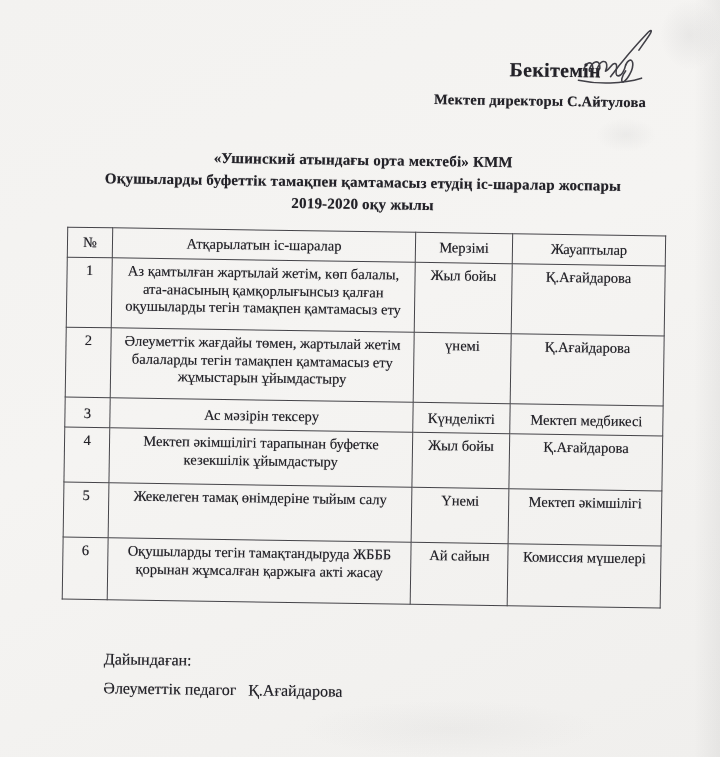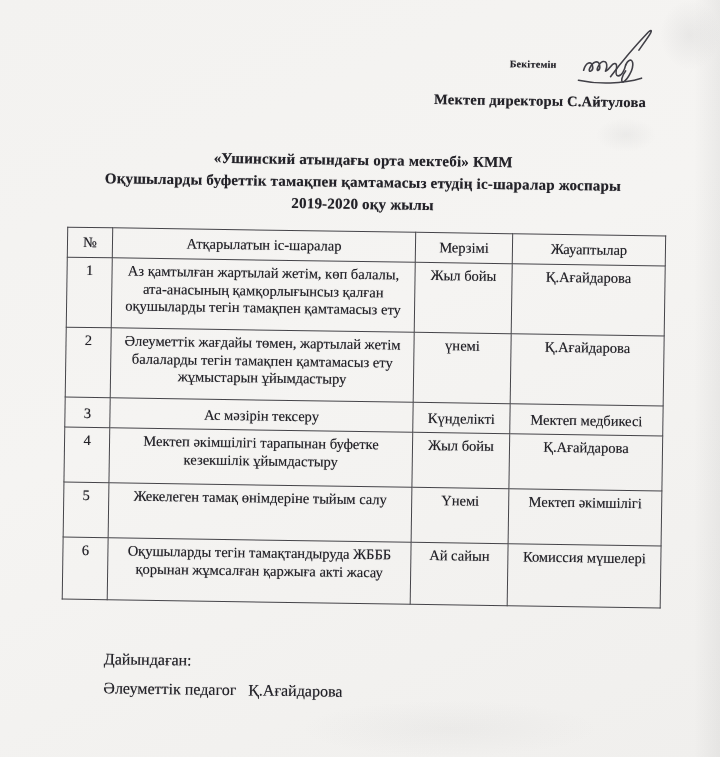--- a/index.html
+++ b/index.html
@@ -41,21 +41,21 @@
   .rot {
     position: absolute; inset: 0;
     transform: rotate(0.85deg);
     transform-origin: 360px 380px;
   }
 
   .ink { text-shadow: 0 0 0.7px rgba(35,34,40,0.55); }
 
   .approve-row {
     position: absolute; left: 505px; top: 56px;
-    font-weight: bold; font-size: 10px; letter-spacing: 0.3px;
+    font-weight: bold; font-size: 20px; letter-spacing: 0.3px;
   }
   .sig-svg { position: absolute; left: 572px; top: 16px; }
 
   .director-line {
     position: absolute; left: 430px; top: 90px;
     font-weight: bold; font-size: 14.5px; letter-spacing: 0.2px;
   }
 
   .title-block {
     position: absolute; left: 40px; top: 149px; width: 640px;

